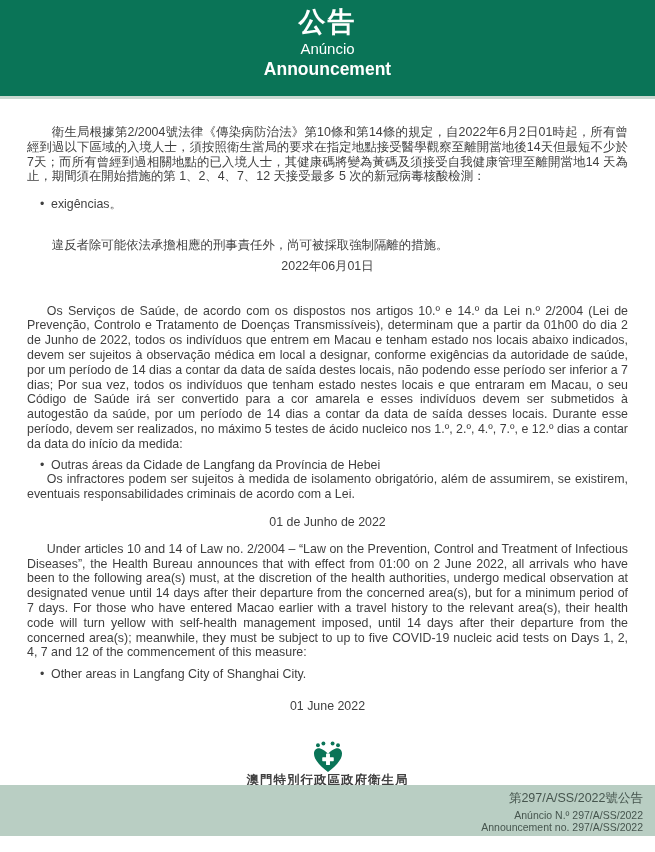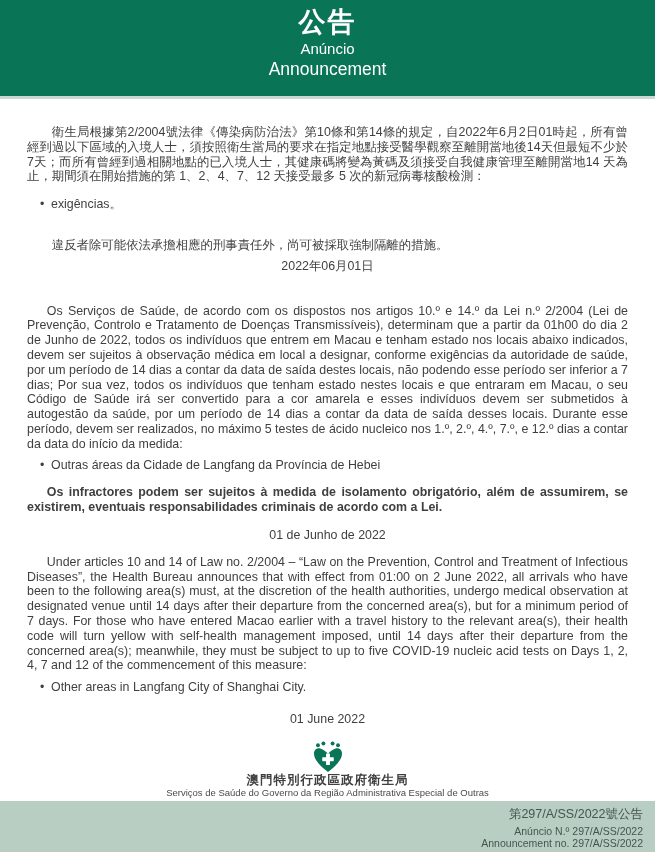--- a/index.html
+++ b/index.html
@@ -19,56 +19,56 @@
     background:var(--paper-white);margin:0 auto;
   }
   
   .band{
     height:99px;background:var(--header-green);
     border-bottom:3px solid var(--band-edge);
     text-align:center;color:#fff;padding-top:6px;
   }
   .band .title-zh{font-size:27px;font-weight:bold;line-height:33px;letter-spacing:2px;}
   .band .title-pt{font-size:15px;font-weight:normal;line-height:20px;}
-  .band .title-en{font-size:17.5px;font-weight:normal;line-height:20px;}
+  .band .title-en{font-size:17.5px;font-weight:bold;line-height:20px;}
   
   .content{
     padding:0 27px;color:var(--body-text);
     font-size:12.4px;line-height:14.8px;
   }
   .para{text-align:justify;}
   .para.indent-zh{text-indent:2em;}
   .para.indent-latin{text-indent:1.6em;}
   .bullet-line{padding-left:13px;}
   .bullet-line .marker{display:inline-block;width:11px;}
   .date-line{text-align:center;}
   
   .p-zh-1{margin-top:26px;}
   .b-zh{margin-top:13px;}
   .p-zh-2{margin-top:26px;}
   .d-zh{margin-top:6px;}
   .p-pt-1{margin-top:30px;}
   .b-pt{margin-top:6px;}
-  .p-pt-2{margin-top:13px;font-weight:bold;}
+  .p-pt-2{}
   .d-pt{margin-top:13px;}
   .p-en-1{margin-top:12px;}
   .b-en{margin-top:7px;}
   .p-en-2{margin-top:17px;}
   .d-en{margin-top:17px;}
   
   .footer-logo{
     position:absolute;left:0;right:0;bottom:51px;
     text-align:center;padding-bottom:3px;
   }
   .footer-logo svg{display:block;margin:0 auto 1px auto;}
-  .org-zh{font-size:12.5px;font-weight:bold;color:var(--body-text);letter-spacing:1px;line-height:13px;}
+  .org-zh{font-size:12.5px;font-weight:bold;color:var(--body-text);letter-spacing:1px;line-height:13px;text-decoration:underline;}
   .org-pt{font-size:9.5px;color:#4a4a4a;line-height:11px;}
   
   .ref-band{
-    position:absolute;left:0;right:0;bottom:0;height:51px;
+    position:absolute;left:0;right:0;bottom:16px;height:51px;
     background:var(--band-light-green);
     text-align:right;padding:6px 12px 0 0;
     color:var(--footer-ref-text);
   }
   .ref-zh{font-size:12.5px;line-height:14px;margin-bottom:4px;}
   .ref-pt{font-size:10.5px;line-height:12px;}
   .ref-en{font-size:10.5px;line-height:12px;}
 </style>
 </head>
 <body>

